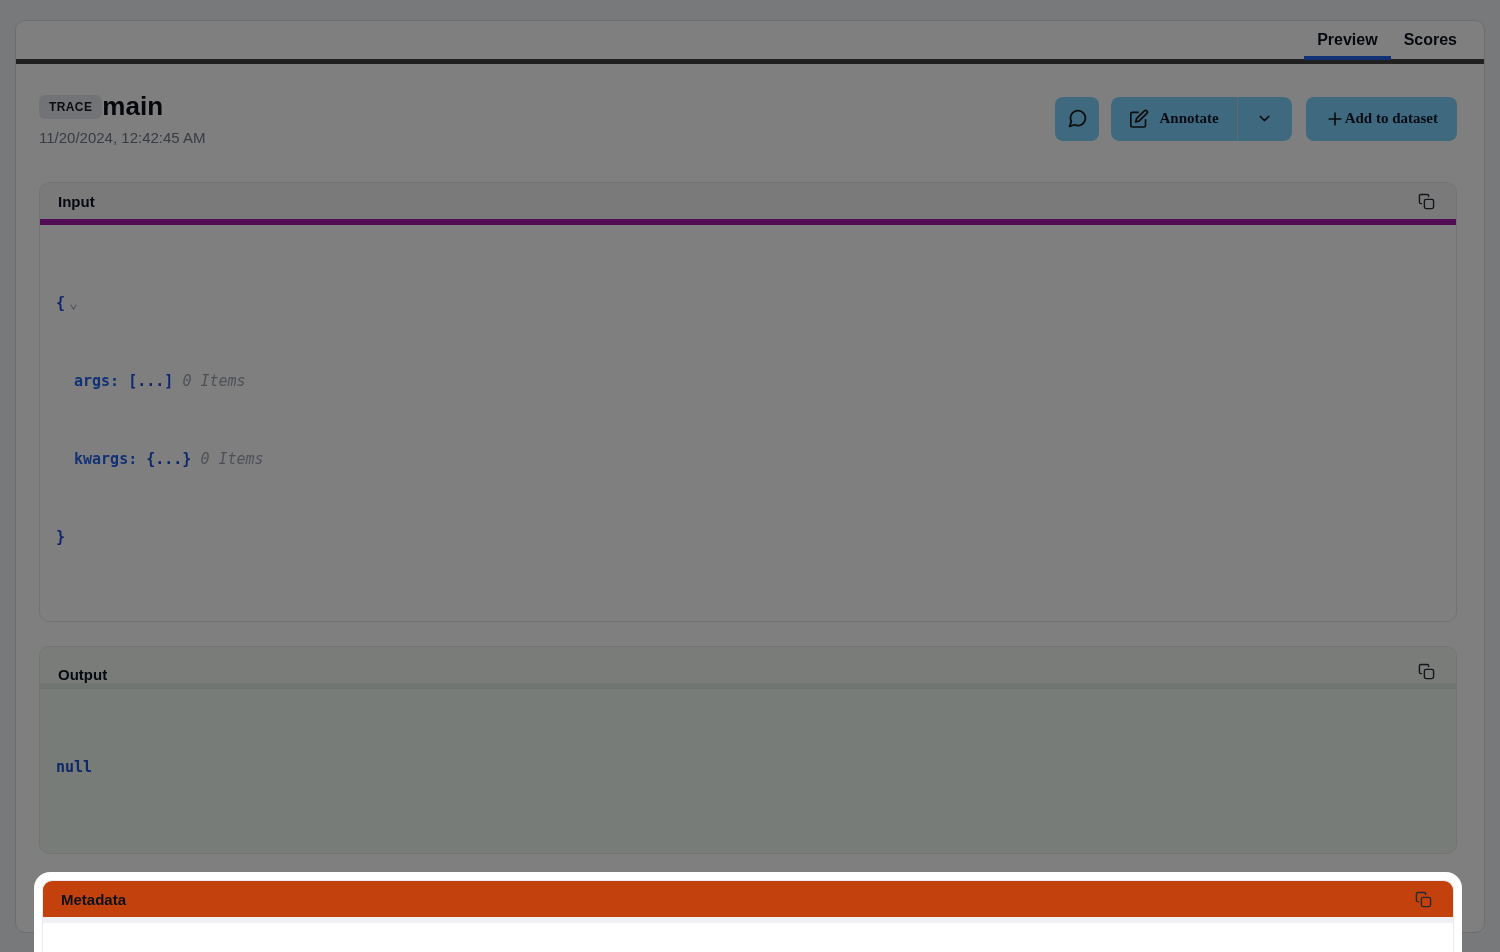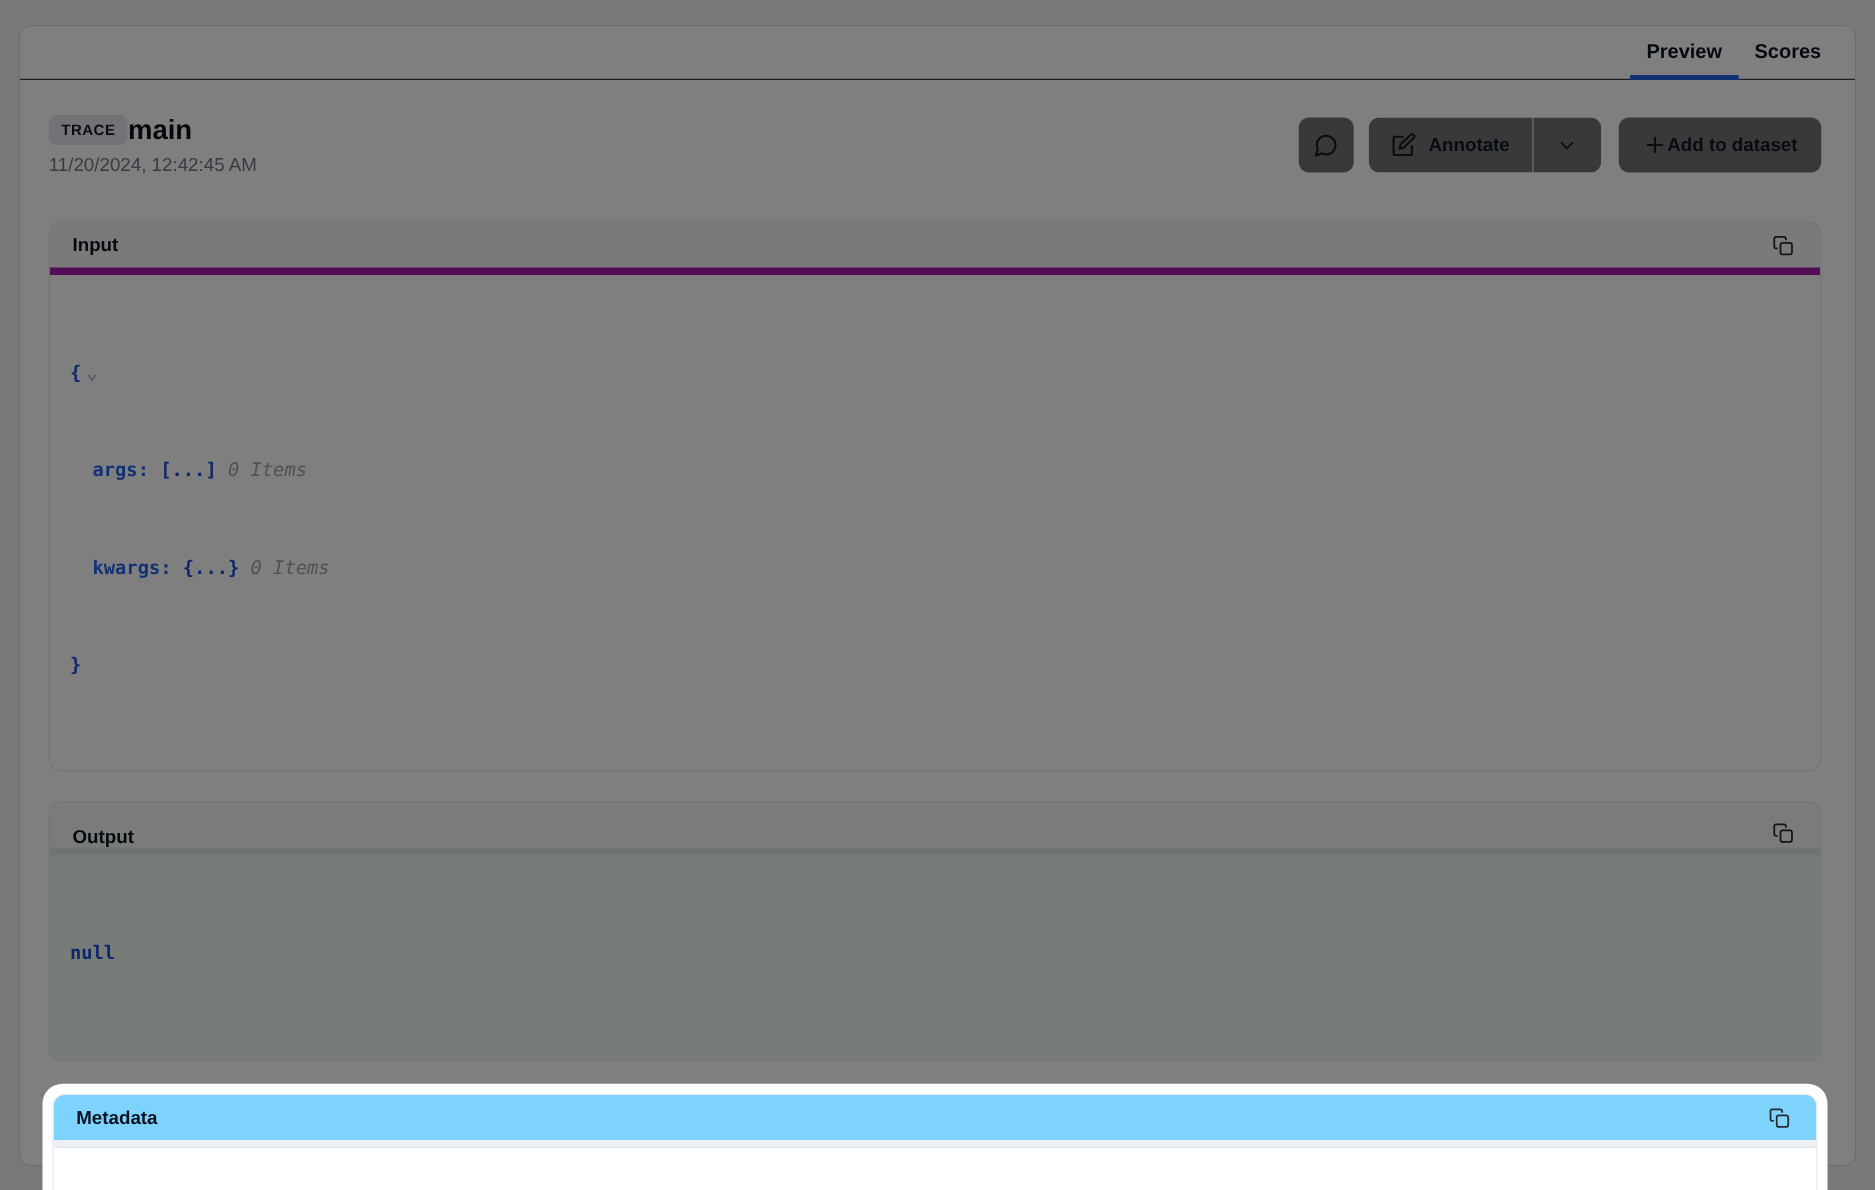--- a/index.html
+++ b/index.html
@@ -17,21 +17,21 @@
     position:absolute; left:15px; top:20px;
     width:1470px; height:913px;
     background:#ffffff;
     border:1px solid #d7dadf;
     border-radius:10px;
   }
 
   
   .tabbar {
     height:43px;
-    border-bottom:1px solid #404040;
+    border-bottom:5px solid #404040;
     display:flex; justify-content:flex-end; align-items:stretch;
     padding-right:14px;
   }
   .tab {
     position:relative;
     display:flex; align-items:center;
     padding:0 13px;
     font-size:16px; font-weight:600; color:#0b1220;
     cursor:pointer;
   }
@@ -44,28 +44,28 @@
   .header-row {
     margin:27px 27px 0 23px;
     display:flex; justify-content:space-between; align-items:center;
   }
   .trace-id-row { display:flex; align-items:center; }
   .trace-badge {
     background:#e3e7ec; color:#16181d;
     font-size:12px; font-weight:700; letter-spacing:.4px;
     padding:5px 10px; border-radius:6px;
   }
-  .trace-title { font-size:22px; font-weight:700; color:#0a0f1a; }
+  .trace-title { font-size:26px; font-weight:700; color:#0a0f1a; }
   .trace-timestamp { margin-top:7px; font-size:15px; color:#6f7musepx; color:#6f7a89; }
 
   .toolbar { display:flex; align-items:center; gap:12px; }
   .btn {
-    background:#737373; border:none; border-radius:8px;
+    background:#7dd3fc; border:none; border-radius:8px;
     height:44px; display:flex; align-items:center; justify-content:center;
-    font-family:Liberation Sans, sans-serif; font-size:15px; font-weight:600; color:#0f172a;
+    font-family:Liberation Serif, serif; font-size:15px; font-weight:600; color:#0f172a;
     cursor:pointer;
   }
   .icon-btn { width:44px; }
   .split-btn { display:flex; border-radius:8px; overflow:hidden; }
   .split-main { padding:0 18px; gap:10px; border-radius:8px 0 0 8px; }
   .split-caret { width:55px; border-left:1px solid #c9ced6; border-radius:0 8px 8px 0; margin-left:0; }
   .add-btn { padding:0 19px; gap:0; margin-left:2px; }
   .btn svg { flex:none; }
 
   
@@ -113,21 +113,21 @@
 
   
   .spotlight {
     position:relative; z-index:20;
     margin:18px 22px 0 18px;
     background:#ffffff;
     border-radius:16px;
     padding:8px;
   }
   .panel-metadata { margin:0; border-color:#e8eaef; }
-  .panel-metadata .panel-header { background:#7dd3fc; border-bottom-color:#eef0f4; }
+  .panel-metadata .panel-header { background:#c2410c; border-bottom-color:#eef0f4; }
 
   
   .dim-overlay {
     position:absolute; inset:0;
     background:rgba(0,0,0,0.5);
     z-index:10;
     pointer-events:none;
   }
 </style>
 </head>

